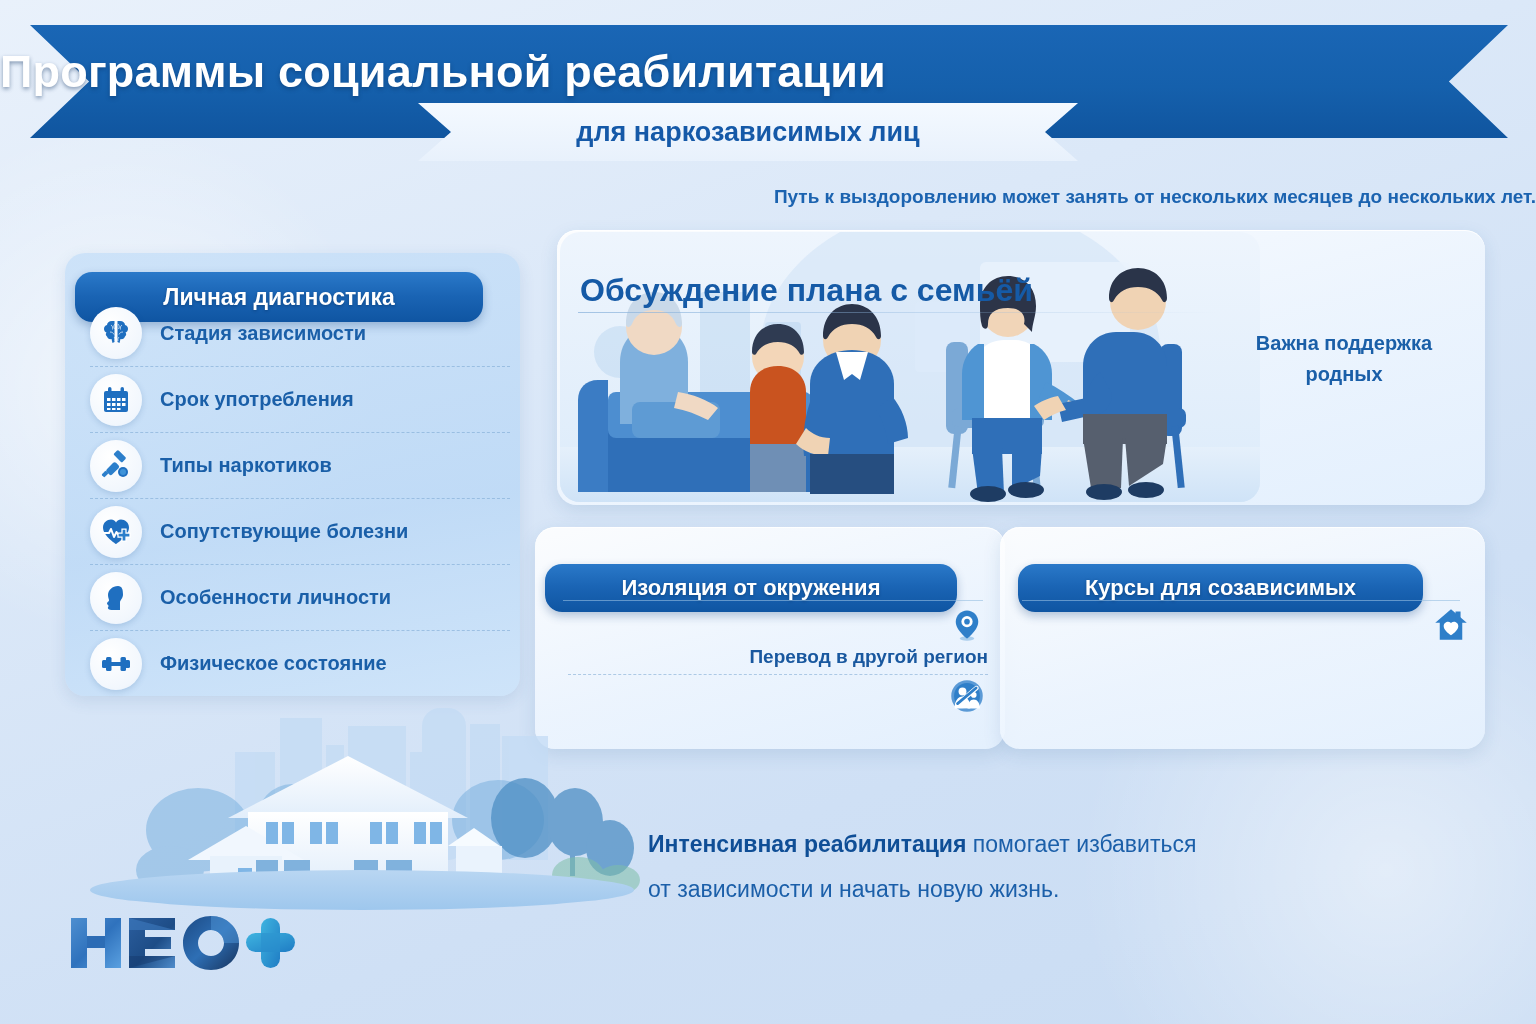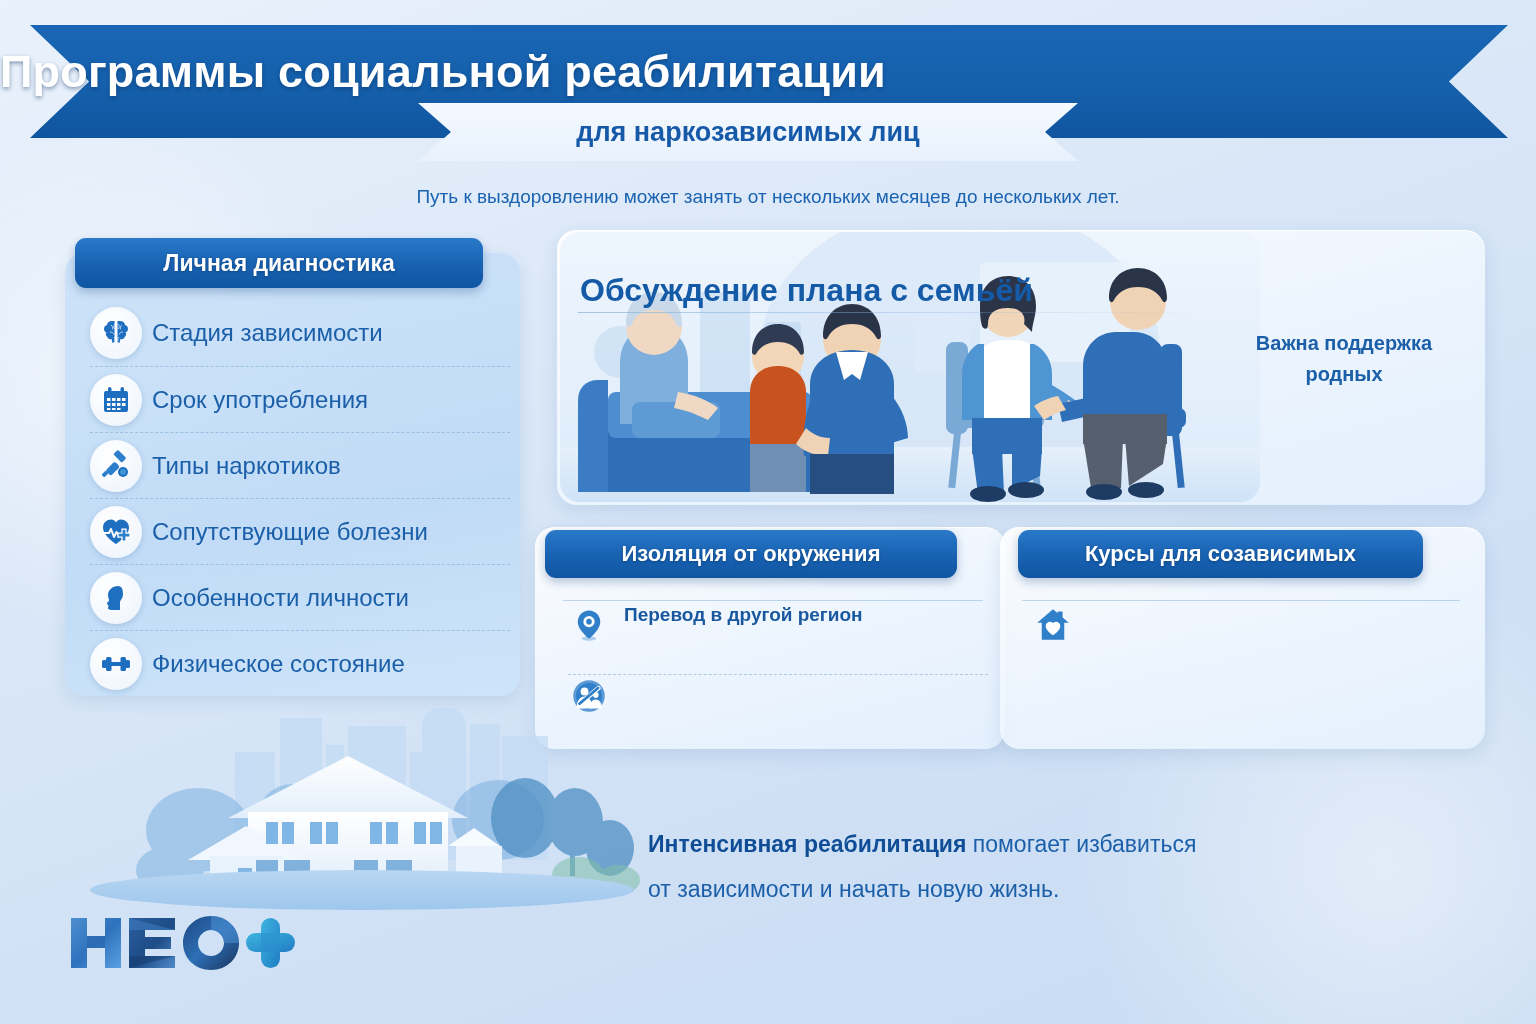--- a/index.html
+++ b/index.html
@@ -37,76 +37,77 @@
     -webkit-clip-path: polygon(0 0, 100% 0, 95% 50%, 100% 100%, 0 100%, 5% 50%);
     clip-path: polygon(0 0, 100% 0, 95% 50%, 100% 100%, 0 100%, 5% 50%);
     box-shadow:0 3px 8px rgba(30,80,140,.18);
   }
   .subribbon-text {
     position:absolute; left:418px; top:103px; width:660px; height:58px;
     display:flex; align-items:center; justify-content:center;
     color:#1559a8; font-size:27px; font-weight:bold;
   }
   .lead {
-    position:absolute; left:0; right:0; top:186px; text-align:center;
-    color:#1b63b0; font-size:19px; font-weight:400;
+    position:absolute; left:0; right:0; top:186px; text-align:right;
+    color:#1b63b0; font-size:19px; font-weight:700;
   }
 
   
   .panel {
     position:absolute; border-radius:20px;
     background:linear-gradient(165deg,rgba(255,255,255,.90) 0%,rgba(240,247,255,.86) 55%,rgba(229,241,254,.92) 100%);
     box-shadow:0 6px 18px rgba(40,90,150,.13), 0 1px 0 rgba(255,255,255,.9) inset;
   }
   .pill {
-    position:absolute; border-radius:11px;
+    position:absolute; border-radius:17px;
     background:linear-gradient(180deg,#2a79c9 0%,#1a64b4 48%,#0f55a2 100%);
     box-shadow:0 4px 10px rgba(22,70,130,.30);
     display:flex; align-items:center; justify-content:center;
     color:#fff; font-weight:bold;
     text-shadow:0 1px 3px rgba(6,40,80,.45);
+    margin-top:34px;
   }
 
   
   #diag-panel { left:65px; top:253px; width:455px; height:443px;
     background:linear-gradient(170deg,rgba(200,224,248,.85) 0%,rgba(186,216,246,.80) 60%,rgba(205,228,250,.85) 100%);
     box-shadow:0 5px 16px rgba(40,90,150,.12);
   }
   #diag-pill { left:75px; top:238px; width:408px; height:50px; font-size:23px; }
   .diag-list { position:absolute; left:90px; top:300px; width:420px; }
   .diag-item { position:relative; height:66px; display:flex; align-items:center; }
   .diag-item + .diag-item { border-top:1px dashed rgba(120,165,210,.55); }
   .ico-circle {
     width:52px; height:52px; border-radius:50%;
     background:radial-gradient(circle at 38% 32%,#ffffff 0%,#f2f7fd 70%,#e7f0fa 100%);
     box-shadow:0 2px 6px rgba(40,90,150,.20);
     display:flex; align-items:center; justify-content:center; flex:0 0 52px;
   }
   .ico-circle svg { width:32px; height:32px; display:block; }
-  .diag-label { margin-left:10px; color:#1a5fa8; font-size:24px; font-weight:400; }
+  .diag-label { margin-left:18px; color:#1a5fa8; font-size:20px; font-weight:700; }
 
   
   #family-card { left:557px; top:230px; width:928px; height:275px; }
   #family-title { position:absolute; left:580px; top:272px;
     color:#155aa6; font-size:32px; font-weight:bold; }
   #family-rule { position:absolute; left:578px; top:312px; width:640px; height:1px;
     background:linear-gradient(90deg,rgba(140,180,220,.75),rgba(140,180,220,0)); }
   #support-note { position:absolute; left:1218px; top:328px; width:252px;
     text-align:center; color:#1a5fa8; font-size:20px; font-weight:600; line-height:1.55; }
   .scene { position:absolute; left:560px; top:232px; width:700px; height:270px; overflow:hidden;
            border-radius:20px; }
 
   
   #isolation-card { left:535px; top:527px; width:470px; height:222px; }
   #isolation-pill { left:545px; top:530px; width:412px; height:48px; font-size:22px; }
   #courses-card   { left:1000px; top:527px; width:485px; height:222px; }
   #courses-pill   { left:1018px; top:530px; width:405px; height:48px; font-size:22px; }
 
   .mini-list { position:absolute; }
-  .mini-item { display:flex; align-items:flex-start; height:70px; }
+  .mini-item { display:flex; align-items:flex-end; height:70px;flex-direction:column; }
   .mini-item + .mini-item { border-top:1px dashed rgba(120,165,210,.55); }
   .mini-item .mico { width:42px; height:42px; flex:0 0 42px;
                      display:flex; align-items:center; justify-content:center; }
   .mini-item .mico svg { width:36px; height:36px; }
   .mini-label { margin-left:14px; color:#19589f; font-size:19px; font-weight:600; white-space:nowrap; }
   .rule-top { position:absolute; height:1px; background:rgba(150,190,225,.6); }
 
   
   #conclusion { position:absolute; left:648px; top:822px; width:760px;
                 color:#1b5fa9; font-size:23px; line-height:1.95; }

